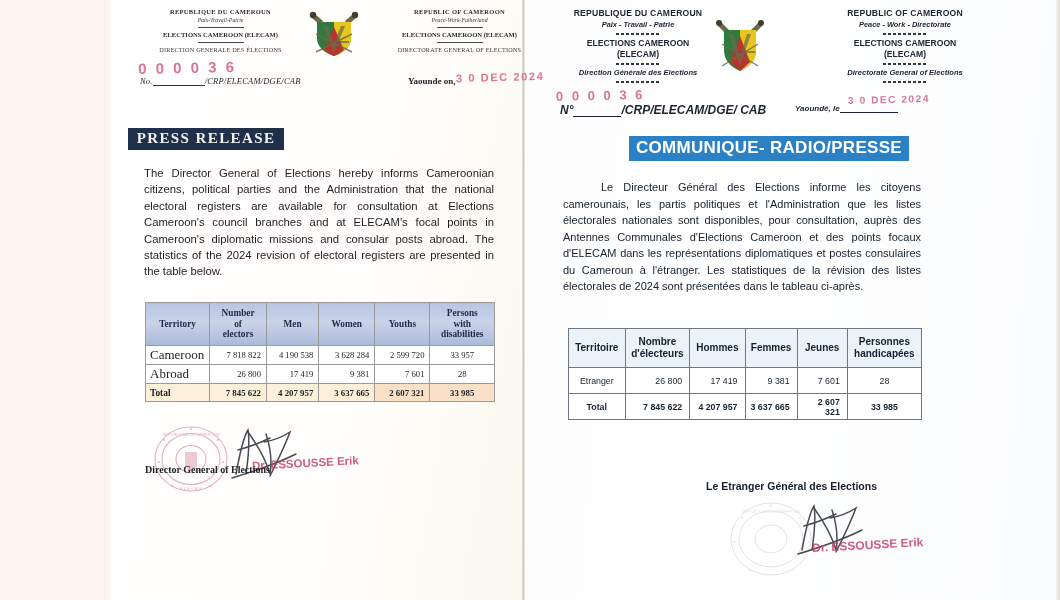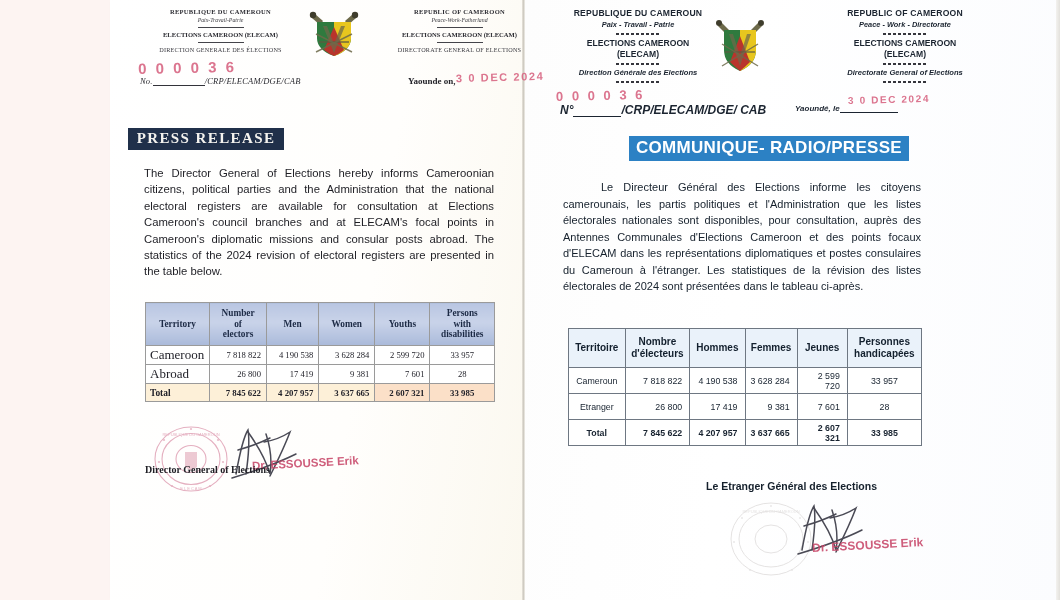--- a/index.html
+++ b/index.html
@@ -357,28 +357,20 @@
           <div>Jeunes</div>
         </th>
         <th style="width:74px">
           <div>Personnes</div>
           <div>handicapées</div>
         </th>
       </tr>
     </thead>
     <tbody>
       <tr>
-        <td class="lbl">Cameroun</td>
-        <td class="num">7 818 822</td>
-        <td class="num">4 190 538</td>
-        <td class="num">3 628 284</td>
-        <td class="num">2 599 720</td>
-        <td class="cen">33 957</td>
-      </tr>
-      <tr>
         <td class="lbl">Etranger</td>
         <td class="num">26 800</td>
         <td class="num">17 419</td>
         <td class="num">9 381</td>
         <td class="num">7 601</td>
         <td class="cen">28</td>
       </tr>
       <tr class="total">
         <td class="lbl">Total</td>
         <td class="num">7 845 622</td>

